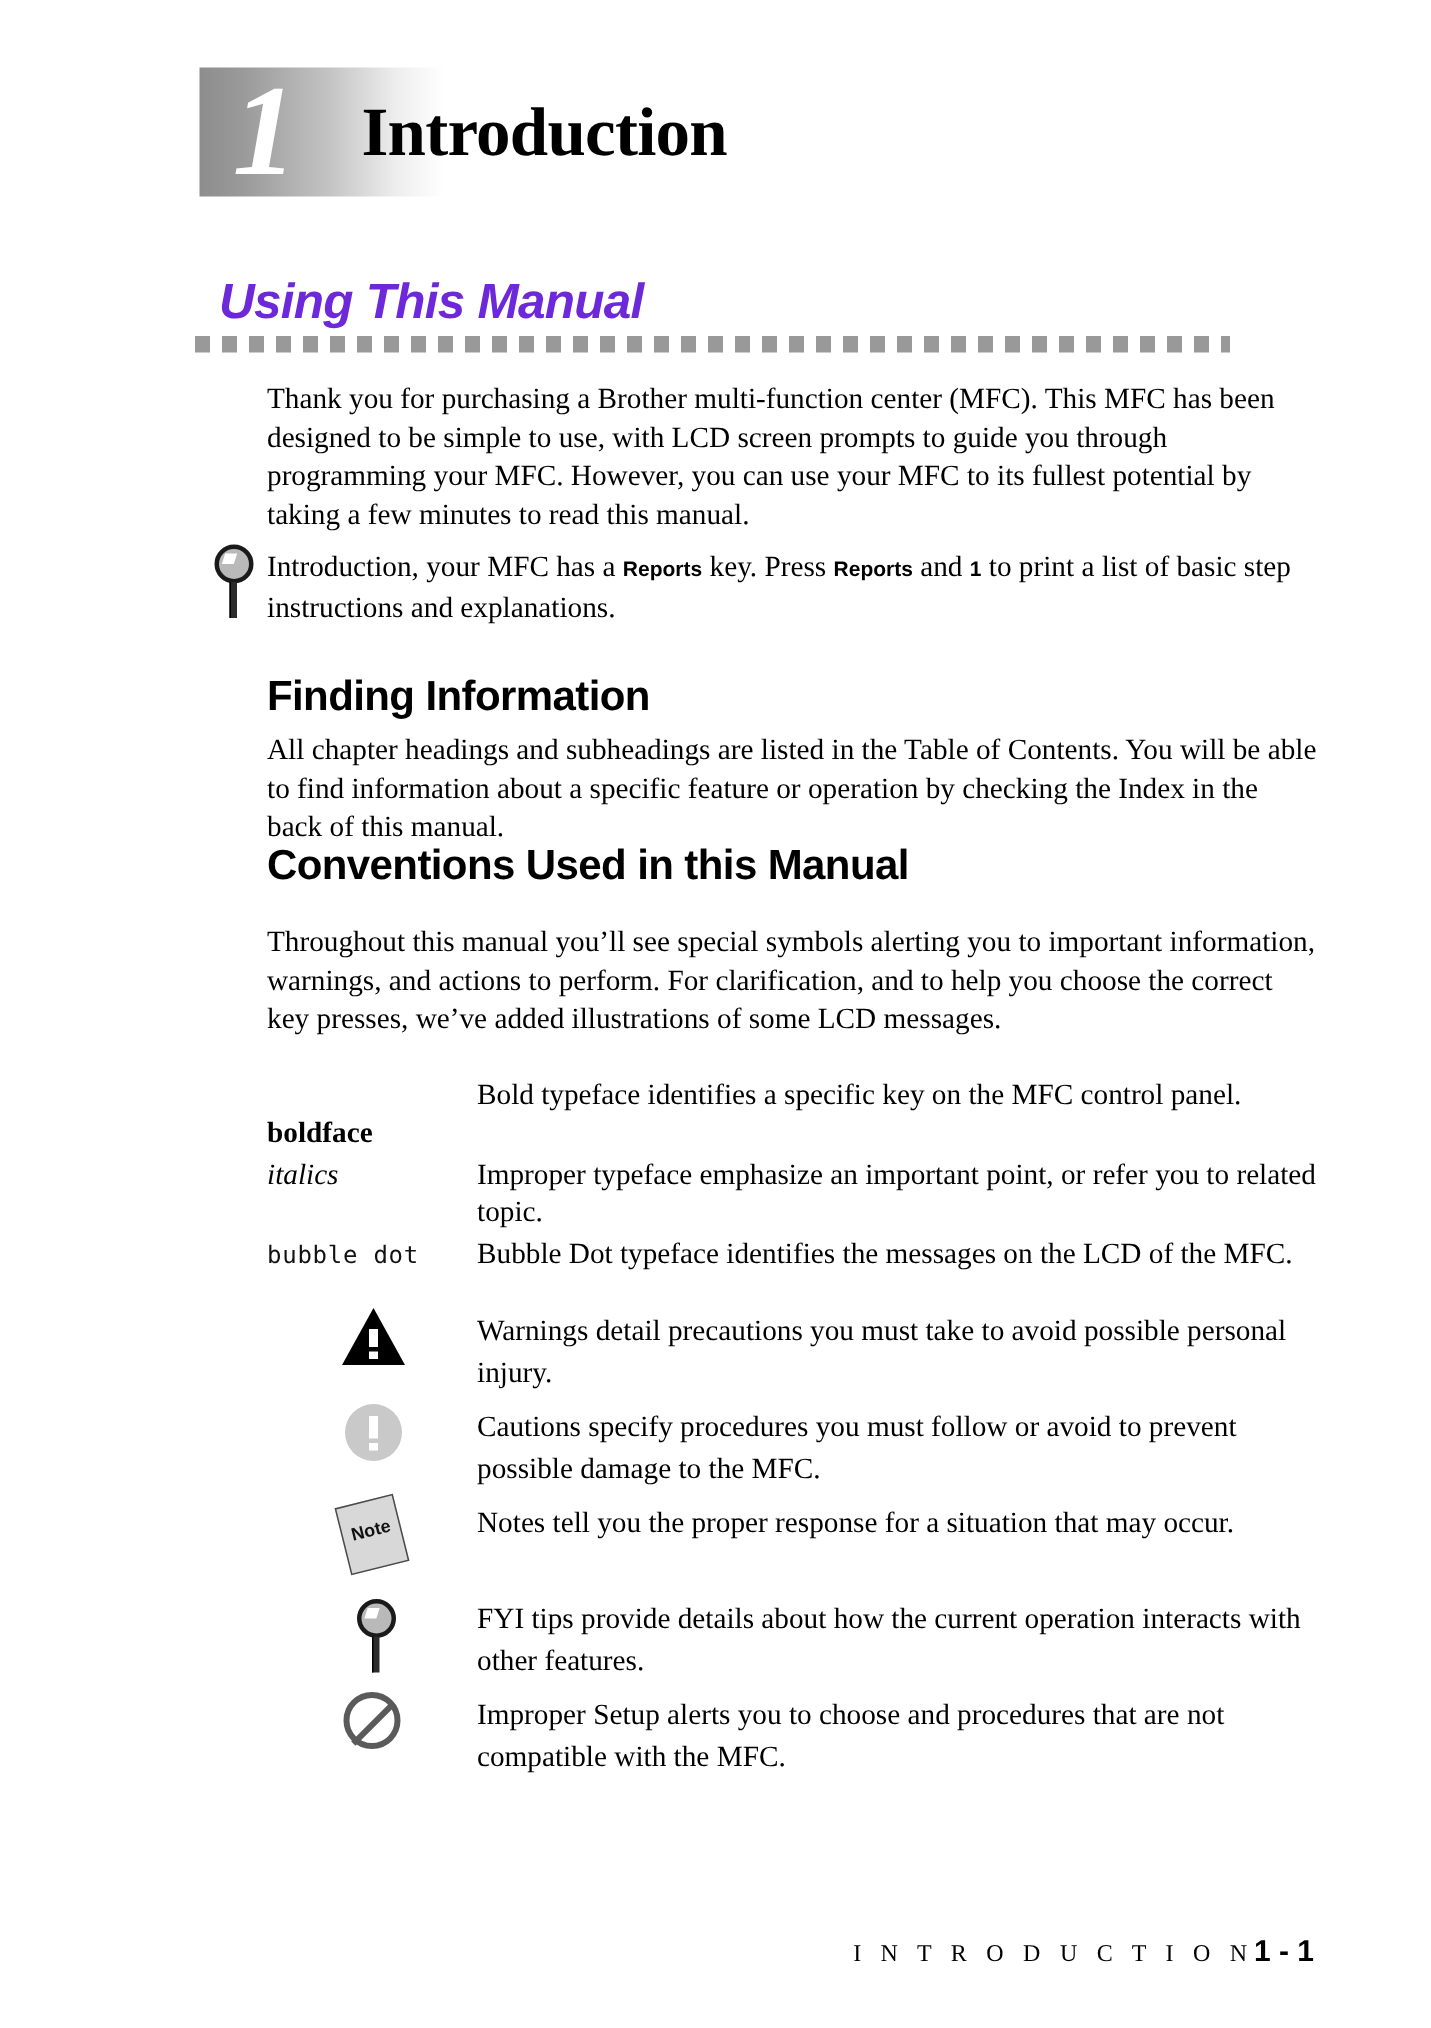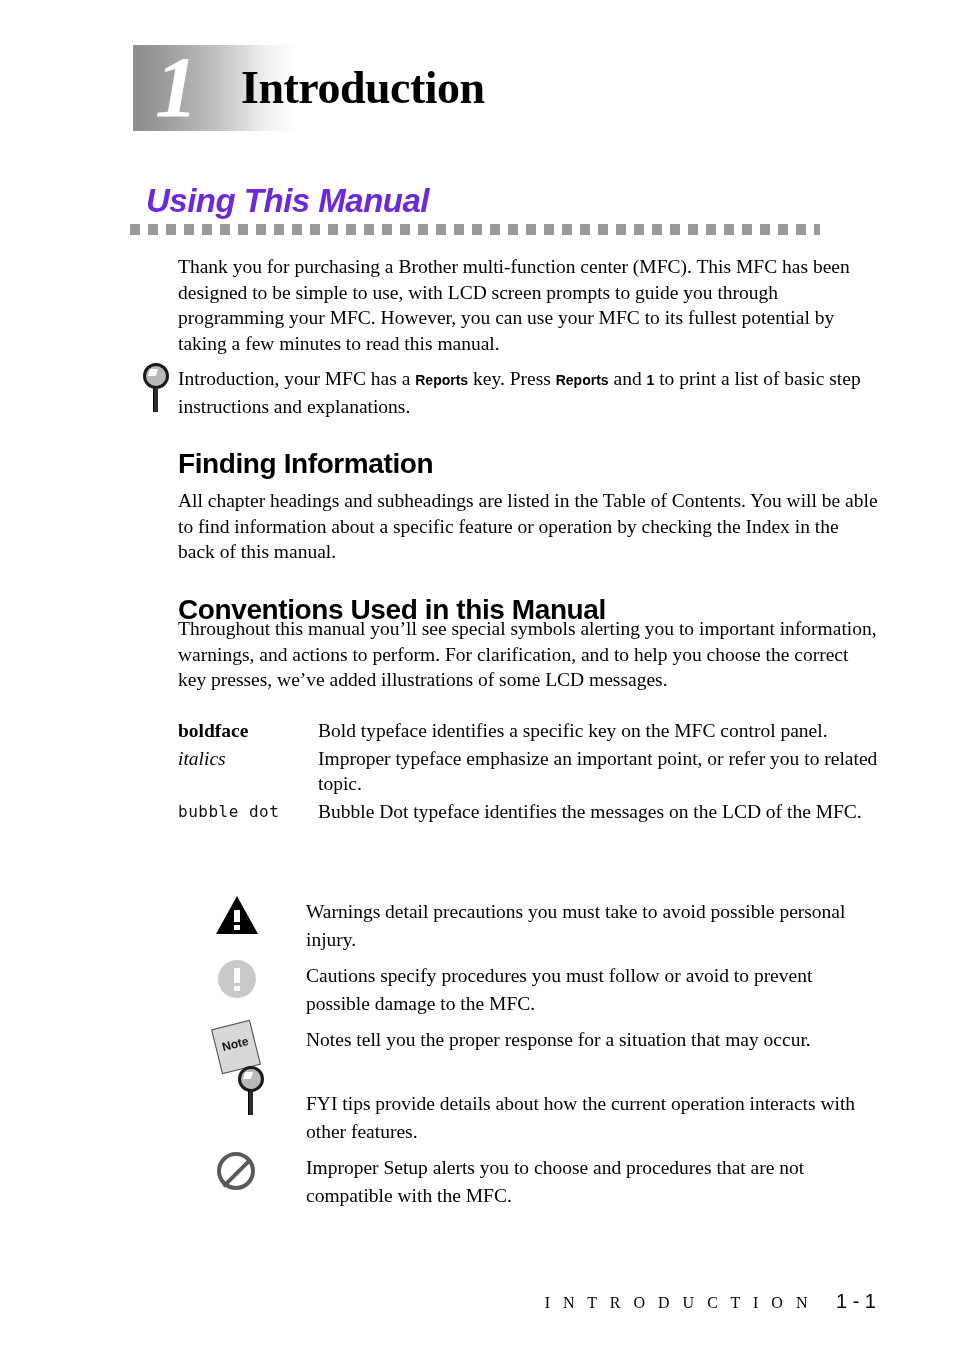--- a/index.html
+++ b/index.html
@@ -108,21 +108,21 @@
     color: #000000;
     white-space: nowrap;
   }
   b.key { font-family: "Liberation Sans", "DejaVu Sans", sans-serif; font-weight: 700; font-size: 14px; }
 
   
   #intro-paragraph { left: 178px; top: 254px; width: 700px; }
   #reports-note-text { left: 178px; top: 366px; width: 700px; }
   #finding-heading  { left: 178px; top: 450px; }
   #finding-paragraph{ left: 178px; top: 488px; width: 700px; }
-  #conventions-heading { left: 178px; top: 596px; text-align: right; }
+  #conventions-heading { left: 178px; top: 563px; text-align: right; }
   #conventions-paragraph { left: 178px; top: 616px; width: 700px; }
 
   
   .magnifier {
     position: absolute;
     width: 34px;
     height: 50px;
   }
   .magnifier .lens {
     position: absolute;
@@ -163,42 +163,41 @@
     align-items: flex-start;
     margin-bottom: 2px;
   }
   .conv-term {
     width: 140px;
     flex: 0 0 140px;
     font-family: "Liberation Serif", "DejaVu Serif", serif;
     font-size: 19.5px;
     line-height: 25.5px;
   }
-  .conv-term.boldface { font-weight: 700; }
+  .conv-term.boldface { font-weight: 700; margin-top: 25px; }
   .conv-term.italics  { font-style: italic; }
   .conv-term.bubble {
     font-family: "DejaVu Sans Mono", "Liberation Mono", monospace;
     font-size: 16px;
     letter-spacing: 0.5px;
     color: #111;
   }
   .conv-desc {
     flex: 1 1 auto;
     font-family: "Liberation Serif", "DejaVu Serif", serif;
     font-size: 19.5px;
     line-height: 25.5px;
   }
 
   
   .legend {
     position: absolute;
-    left: 208px;
+    left: 220px;
     top: 872px;
     width: 660px;
-    margin-top: 24px;
   }
   .legend-row {
     position: relative;
     display: flex;
     align-items: flex-start;
     min-height: 64px;
   }
   .legend-icon {
     position: relative;
     flex: 0 0 98px;
@@ -311,24 +310,23 @@
     box-sizing: border-box;
   }
   .footer-chapter {
     font-family: "Liberation Serif", "DejaVu Serif", serif;
     font-size: 16px;
     letter-spacing: 4.5px;
     color: #000000;
   }
   .footer-page {
     font-family: "Liberation Sans", "DejaVu Sans", sans-serif;
-    font-weight: 400;
+    font-weight: 700;
     font-size: 20px;
     letter-spacing: 0px;
-    margin-left: 24px;
     color: #000000;
   }
 </style>
 </head>
 <body>
 
 <div class="page">
 
   <div class="chapter-header">
     <div class="chapter-badge">

